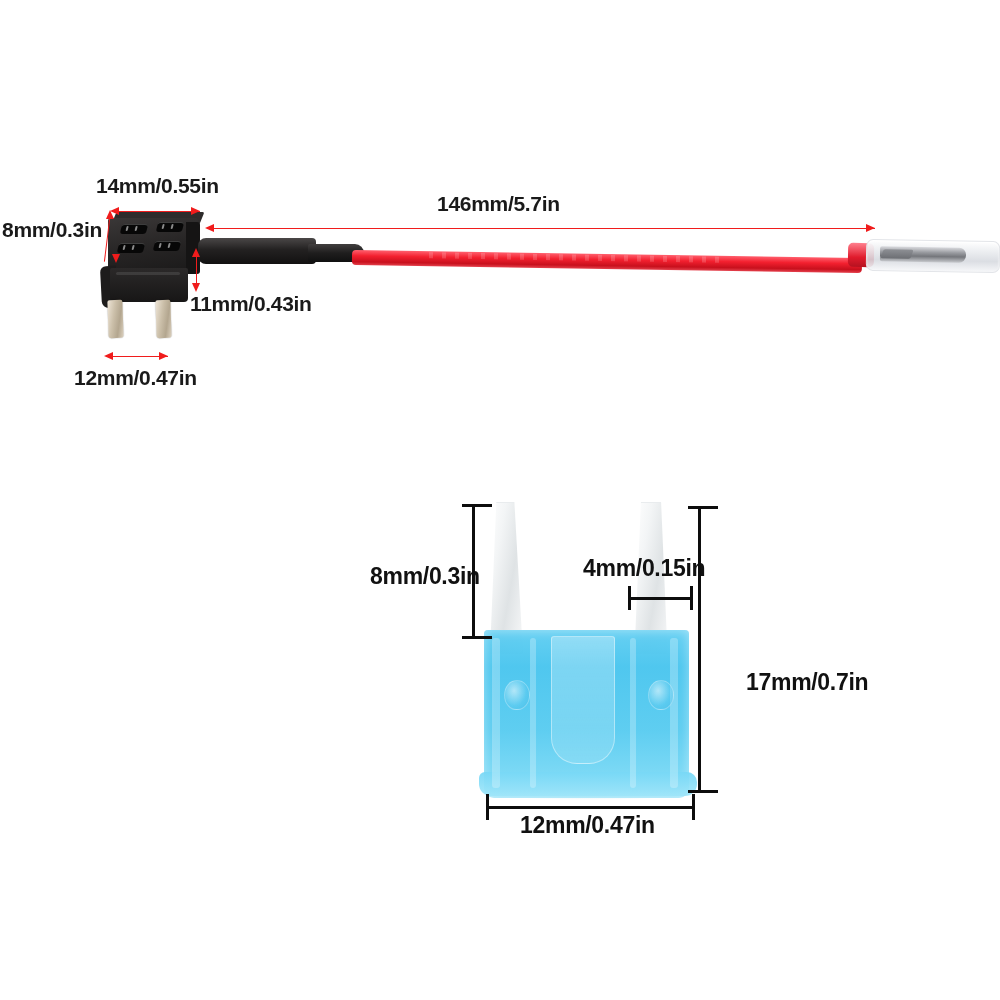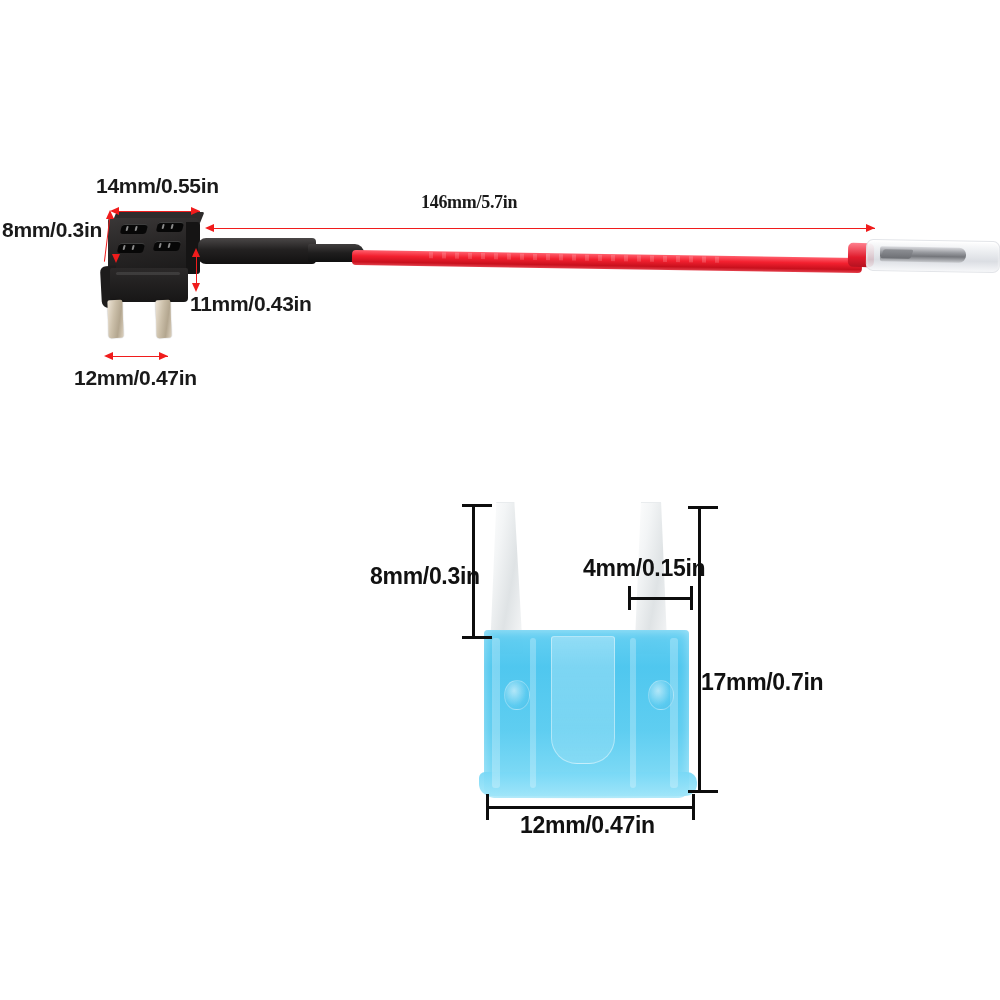--- a/index.html
+++ b/index.html
@@ -314,21 +314,21 @@
     <div class="dim-label red-ctx" style="left:190px; top:292px; font-size:21px;">11mm/0.43in</div>
     <div class="rline-v" style="left:196px; top:250px; height:40px;"></div>
     <div class="arrow up" style="left:192px; top:248px;"></div>
     <div class="arrow down" style="left:192px; top:283px;"></div>
 
     <div class="dim-label red-ctx" style="left:74px; top:366px; font-size:21px;">12mm/0.47in</div>
     <div class="rline-h" style="left:106px; top:356px; width:62px;"></div>
     <div class="arrow left" style="left:104px; top:352px;"></div>
     <div class="arrow right" style="left:159px; top:352px;"></div>
 
-    <div class="dim-label red-ctx" style="left:421px; top:192px; font-size:18px;font-family:Liberation Serif, serif;">146mm/5.7in</div>
+    <div class="dim-label red-ctx" style="left:437px; top:192px; font-size:21px;">146mm/5.7in</div>
     <div class="rline-h" style="left:207px; top:228px; width:668px;"></div>
     <div class="arrow left" style="left:205px; top:224px;"></div>
     <div class="arrow right" style="left:866px; top:224px;"></div>
   </div>
 
   <div id="fuse-group">
 
     <div class="fuse-shadow"></div>
 
     <div class="fuse-blade left" style="left:487px; top:502px;"></div>
@@ -349,21 +349,21 @@
     <div class="dim-label black-ctx" style="left:370px; top:563px; font-size:23px;">8mm/0.3in</div>
     <div class="bline-v" style="left:472px; top:504px; height:133px;"></div>
     <div class="bcap-h" style="left:462px; top:504px; width:30px;"></div>
     <div class="bcap-h" style="left:462px; top:636px; width:30px;"></div>
 
     <div class="dim-label black-ctx" style="left:583px; top:555px; font-size:23px;">4mm/0.15in</div>
     <div class="bline-h" style="left:628px; top:597px; width:64px;"></div>
     <div class="bcap-v" style="left:628px; top:586px; height:24px;"></div>
     <div class="bcap-v" style="left:690px; top:586px; height:24px;"></div>
 
-    <div class="dim-label black-ctx" style="left:701px; top:669px; font-size:23px;">17mm/0.7in</div>
+    <div class="dim-label black-ctx" style="left:746px; top:669px; font-size:23px;">17mm/0.7in</div>
     <div class="bline-v" style="left:698px; top:506px; height:286px;"></div>
     <div class="bcap-h" style="left:688px; top:506px; width:30px;"></div>
     <div class="bcap-h" style="left:688px; top:790px; width:30px;"></div>
 
     <div class="dim-label black-ctx" style="left:520px; top:812px; font-size:23px;">12mm/0.47in</div>
     <div class="bline-h" style="left:486px; top:806px; width:208px;"></div>
     <div class="bcap-v" style="left:486px; top:794px; height:26px;"></div>
     <div class="bcap-v" style="left:692px; top:794px; height:26px;"></div>
   </div>
 

